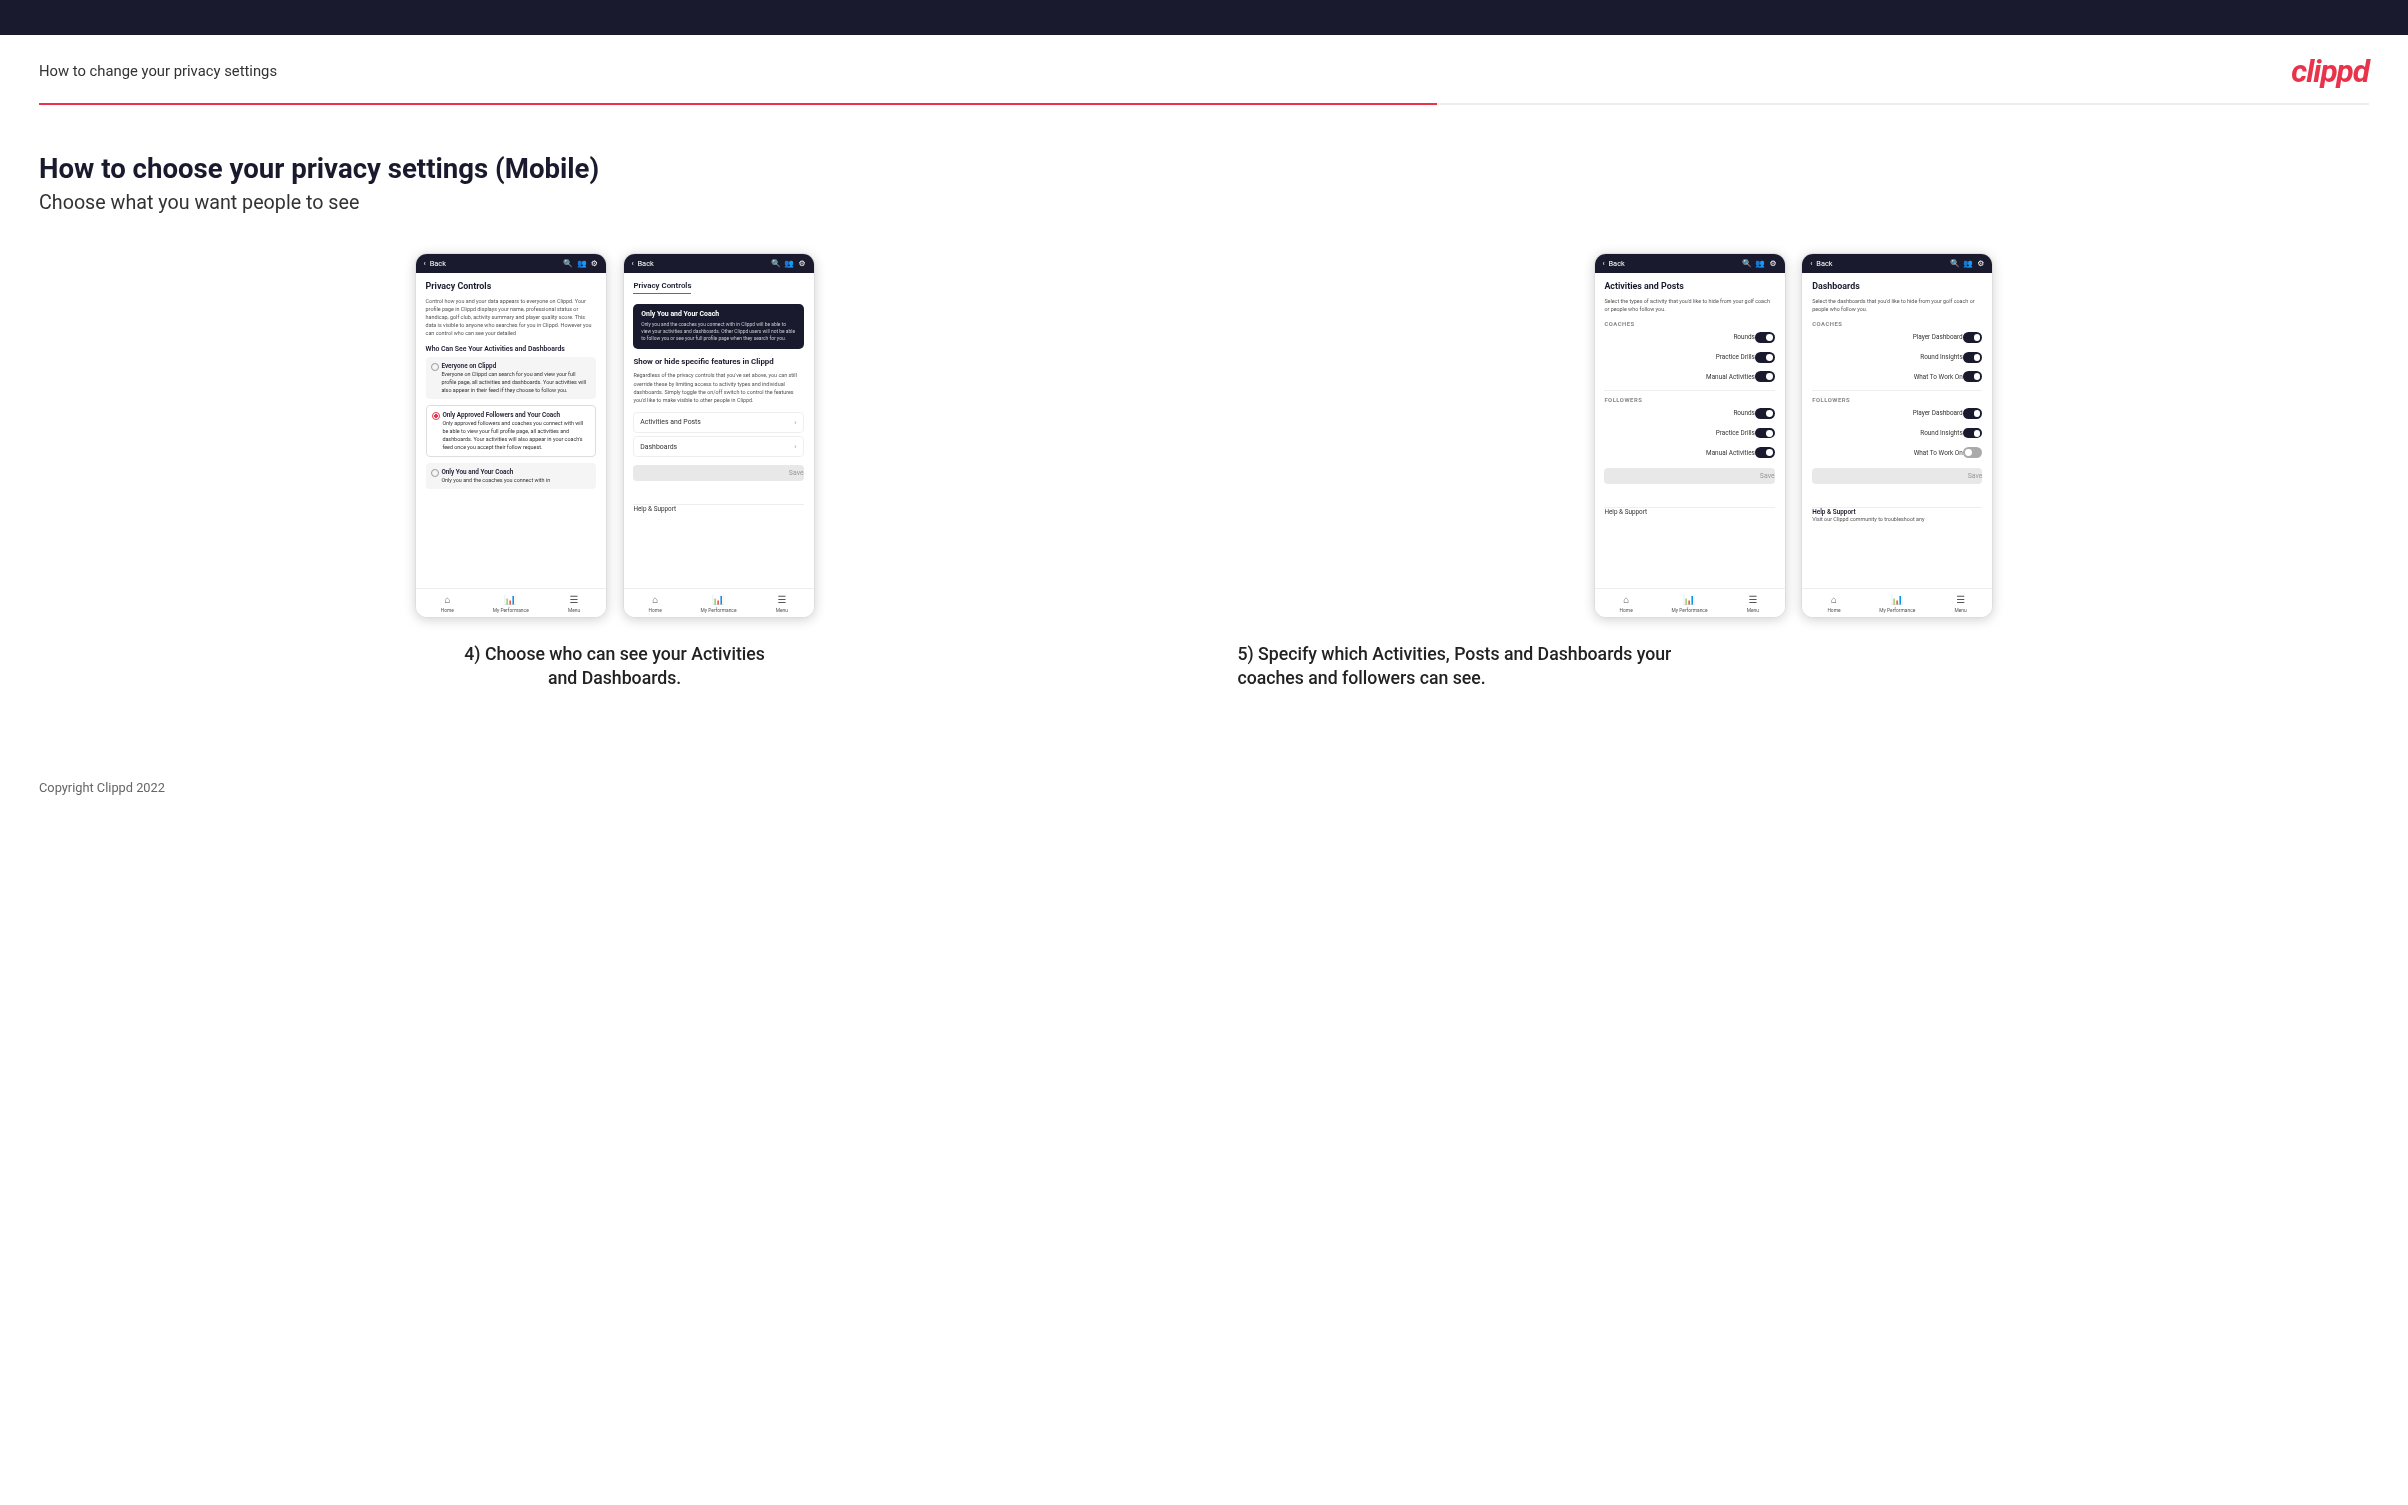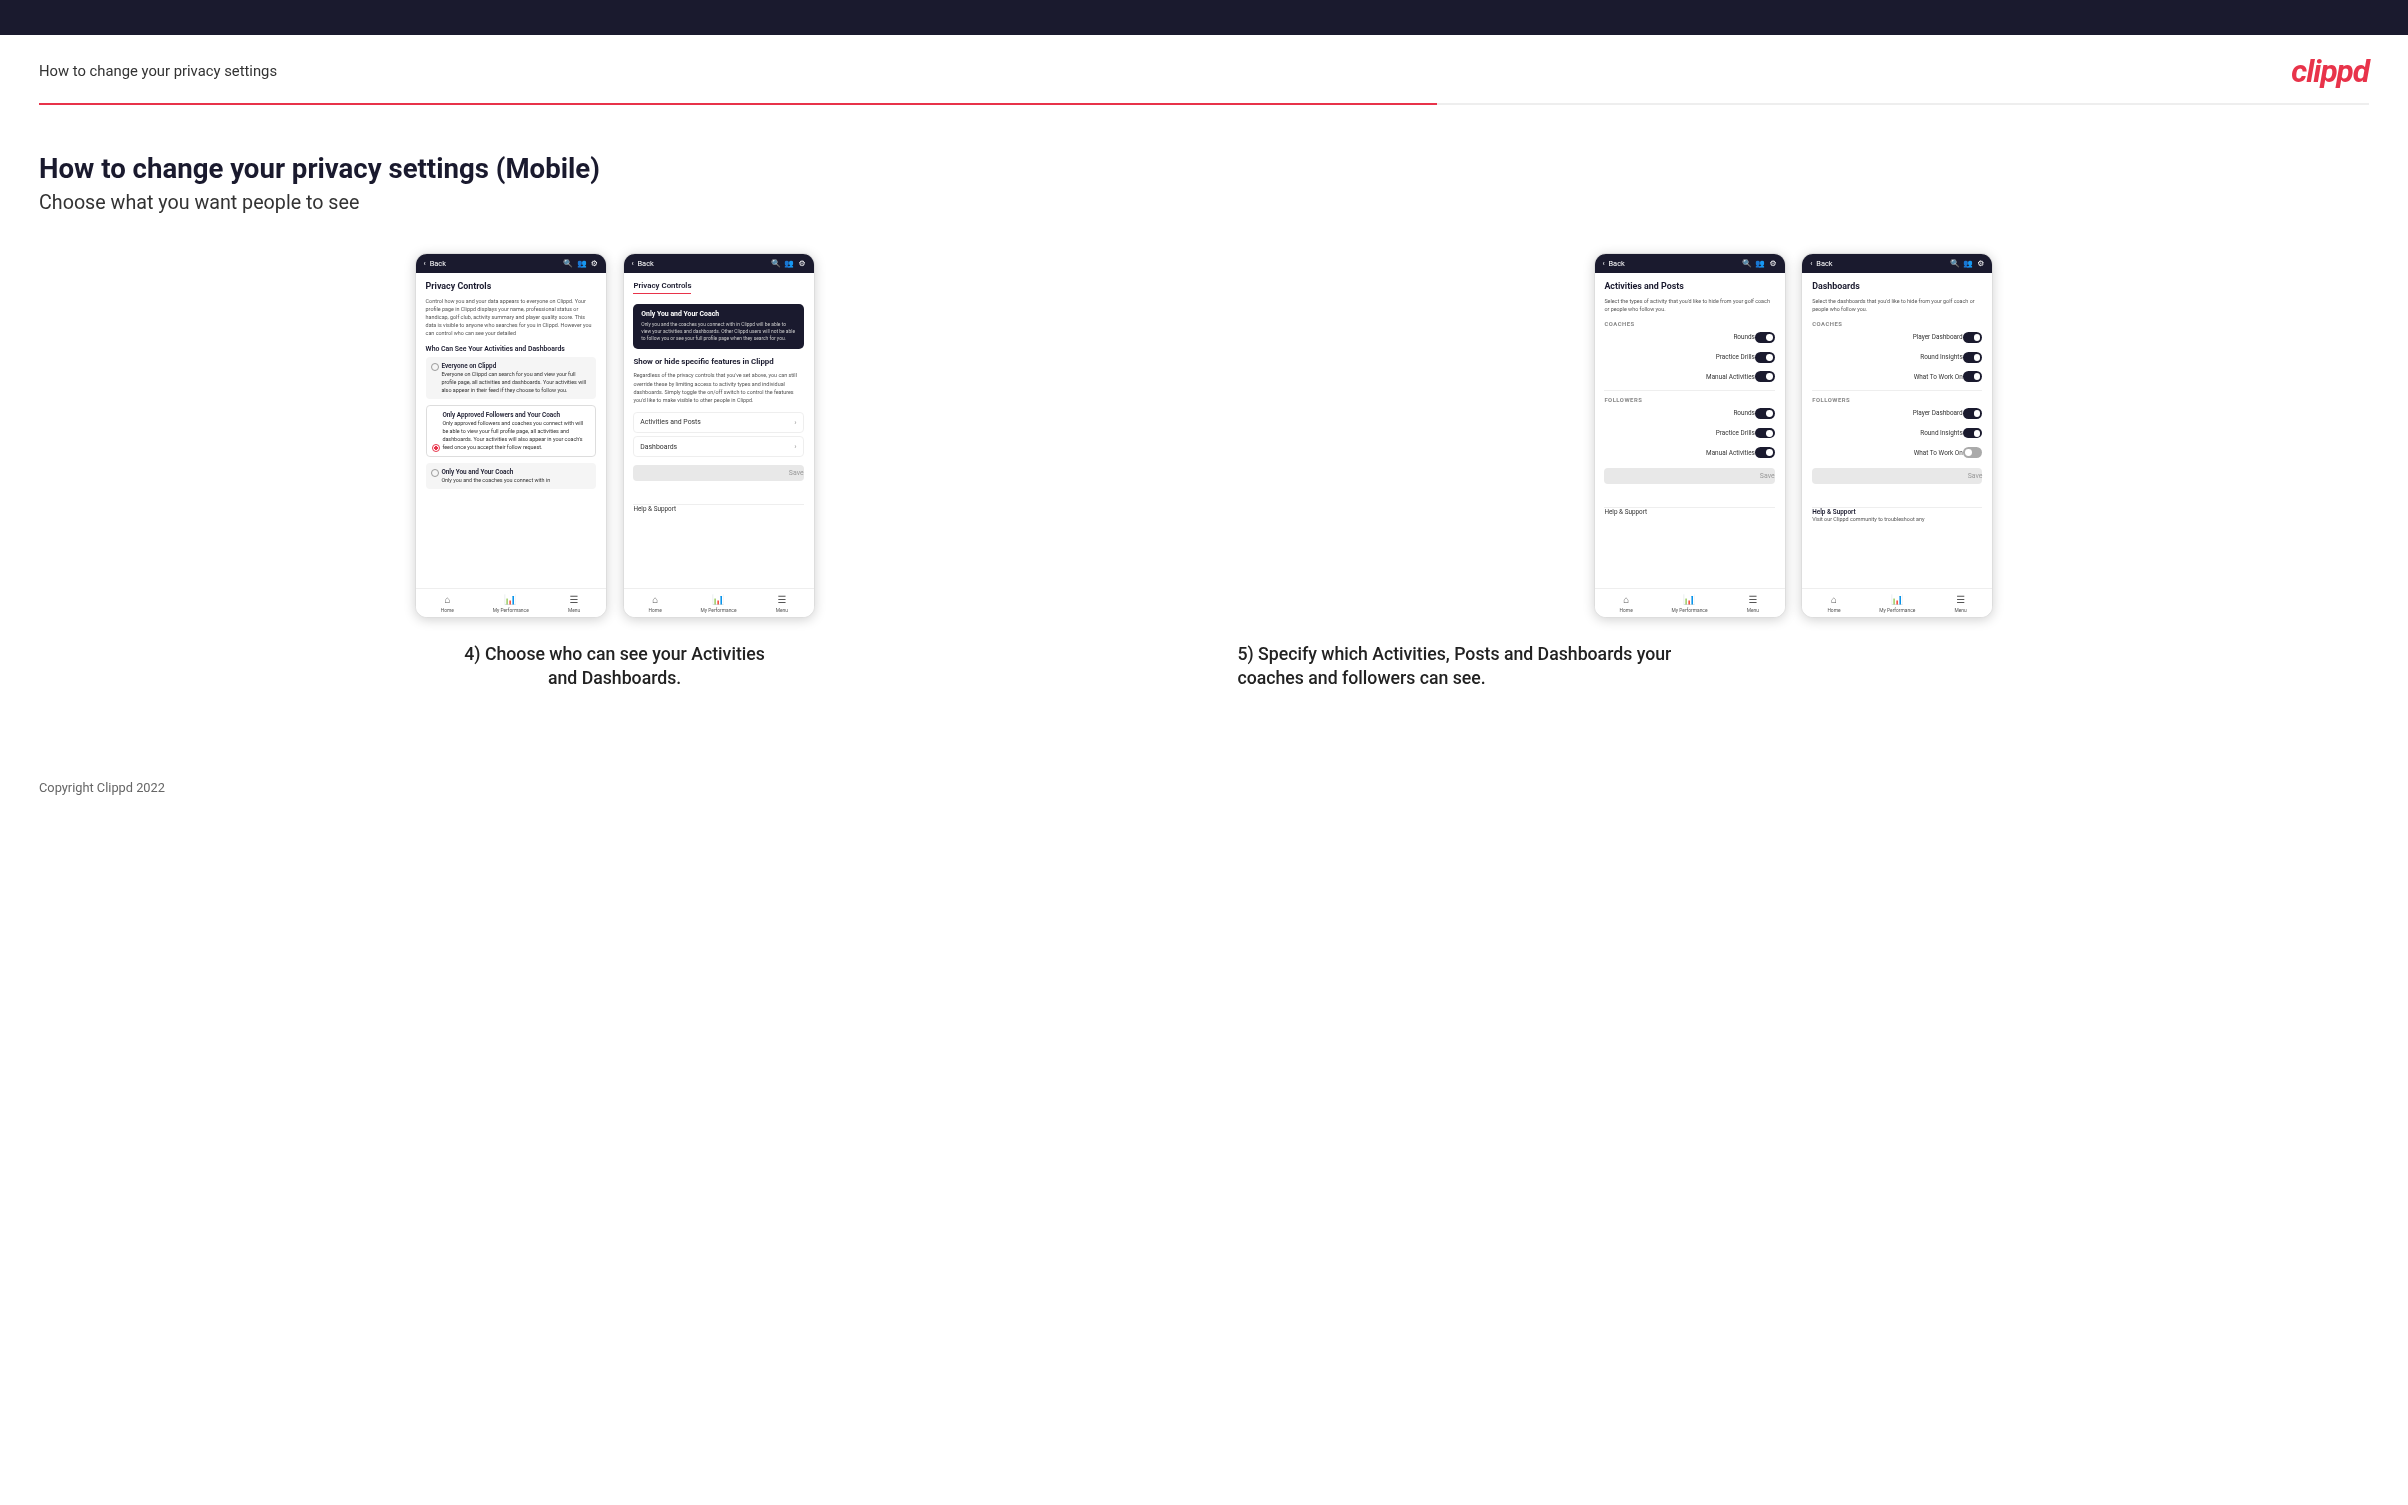--- a/index.html
+++ b/index.html
@@ -174,21 +174,20 @@
       align-items: flex-start;
       gap: 2px;
       margin-bottom: 5.9px;
       padding: 4.9px 5.9px;
       background: #f5f5f5;
       border-radius: 3.9px;
     }
     .radio-option.selected {
       background: #fff;
       border: 1px solid #ddd;
-      align-items: flex-end;
     }
     .radio-circle {
       width: 7.9px;
       height: 7.9px;
       border-radius: 50%;
       border: 1.5px solid #999;
       margin-top: 1px;
       flex-shrink: 0;
     }
     .radio-circle.filled {
@@ -366,21 +365,21 @@
 
 <div class="header">
   <span class="header-title">How to change your privacy settings</span>
   <span class="logo">clippd</span>
 </div>
 
 <div class="header-divider"></div>
 
 <div class="main-content">
 
-  <h1 class="page-heading">How to change your privacy settings (Mobile)</h1>
+  <h1 class="page-heading">How to choose your privacy settings (Mobile)</h1>
   <p class="page-subheading">Choose what you want people to see</p>
 
   <div class="screenshots-row">
 
     <div class="screenshot-group-double">
       <div class="screenshots-pair">
 
         <div class="phone-mockup">
           <div class="phone-topbar">
             <div class="phone-topbar-left">

